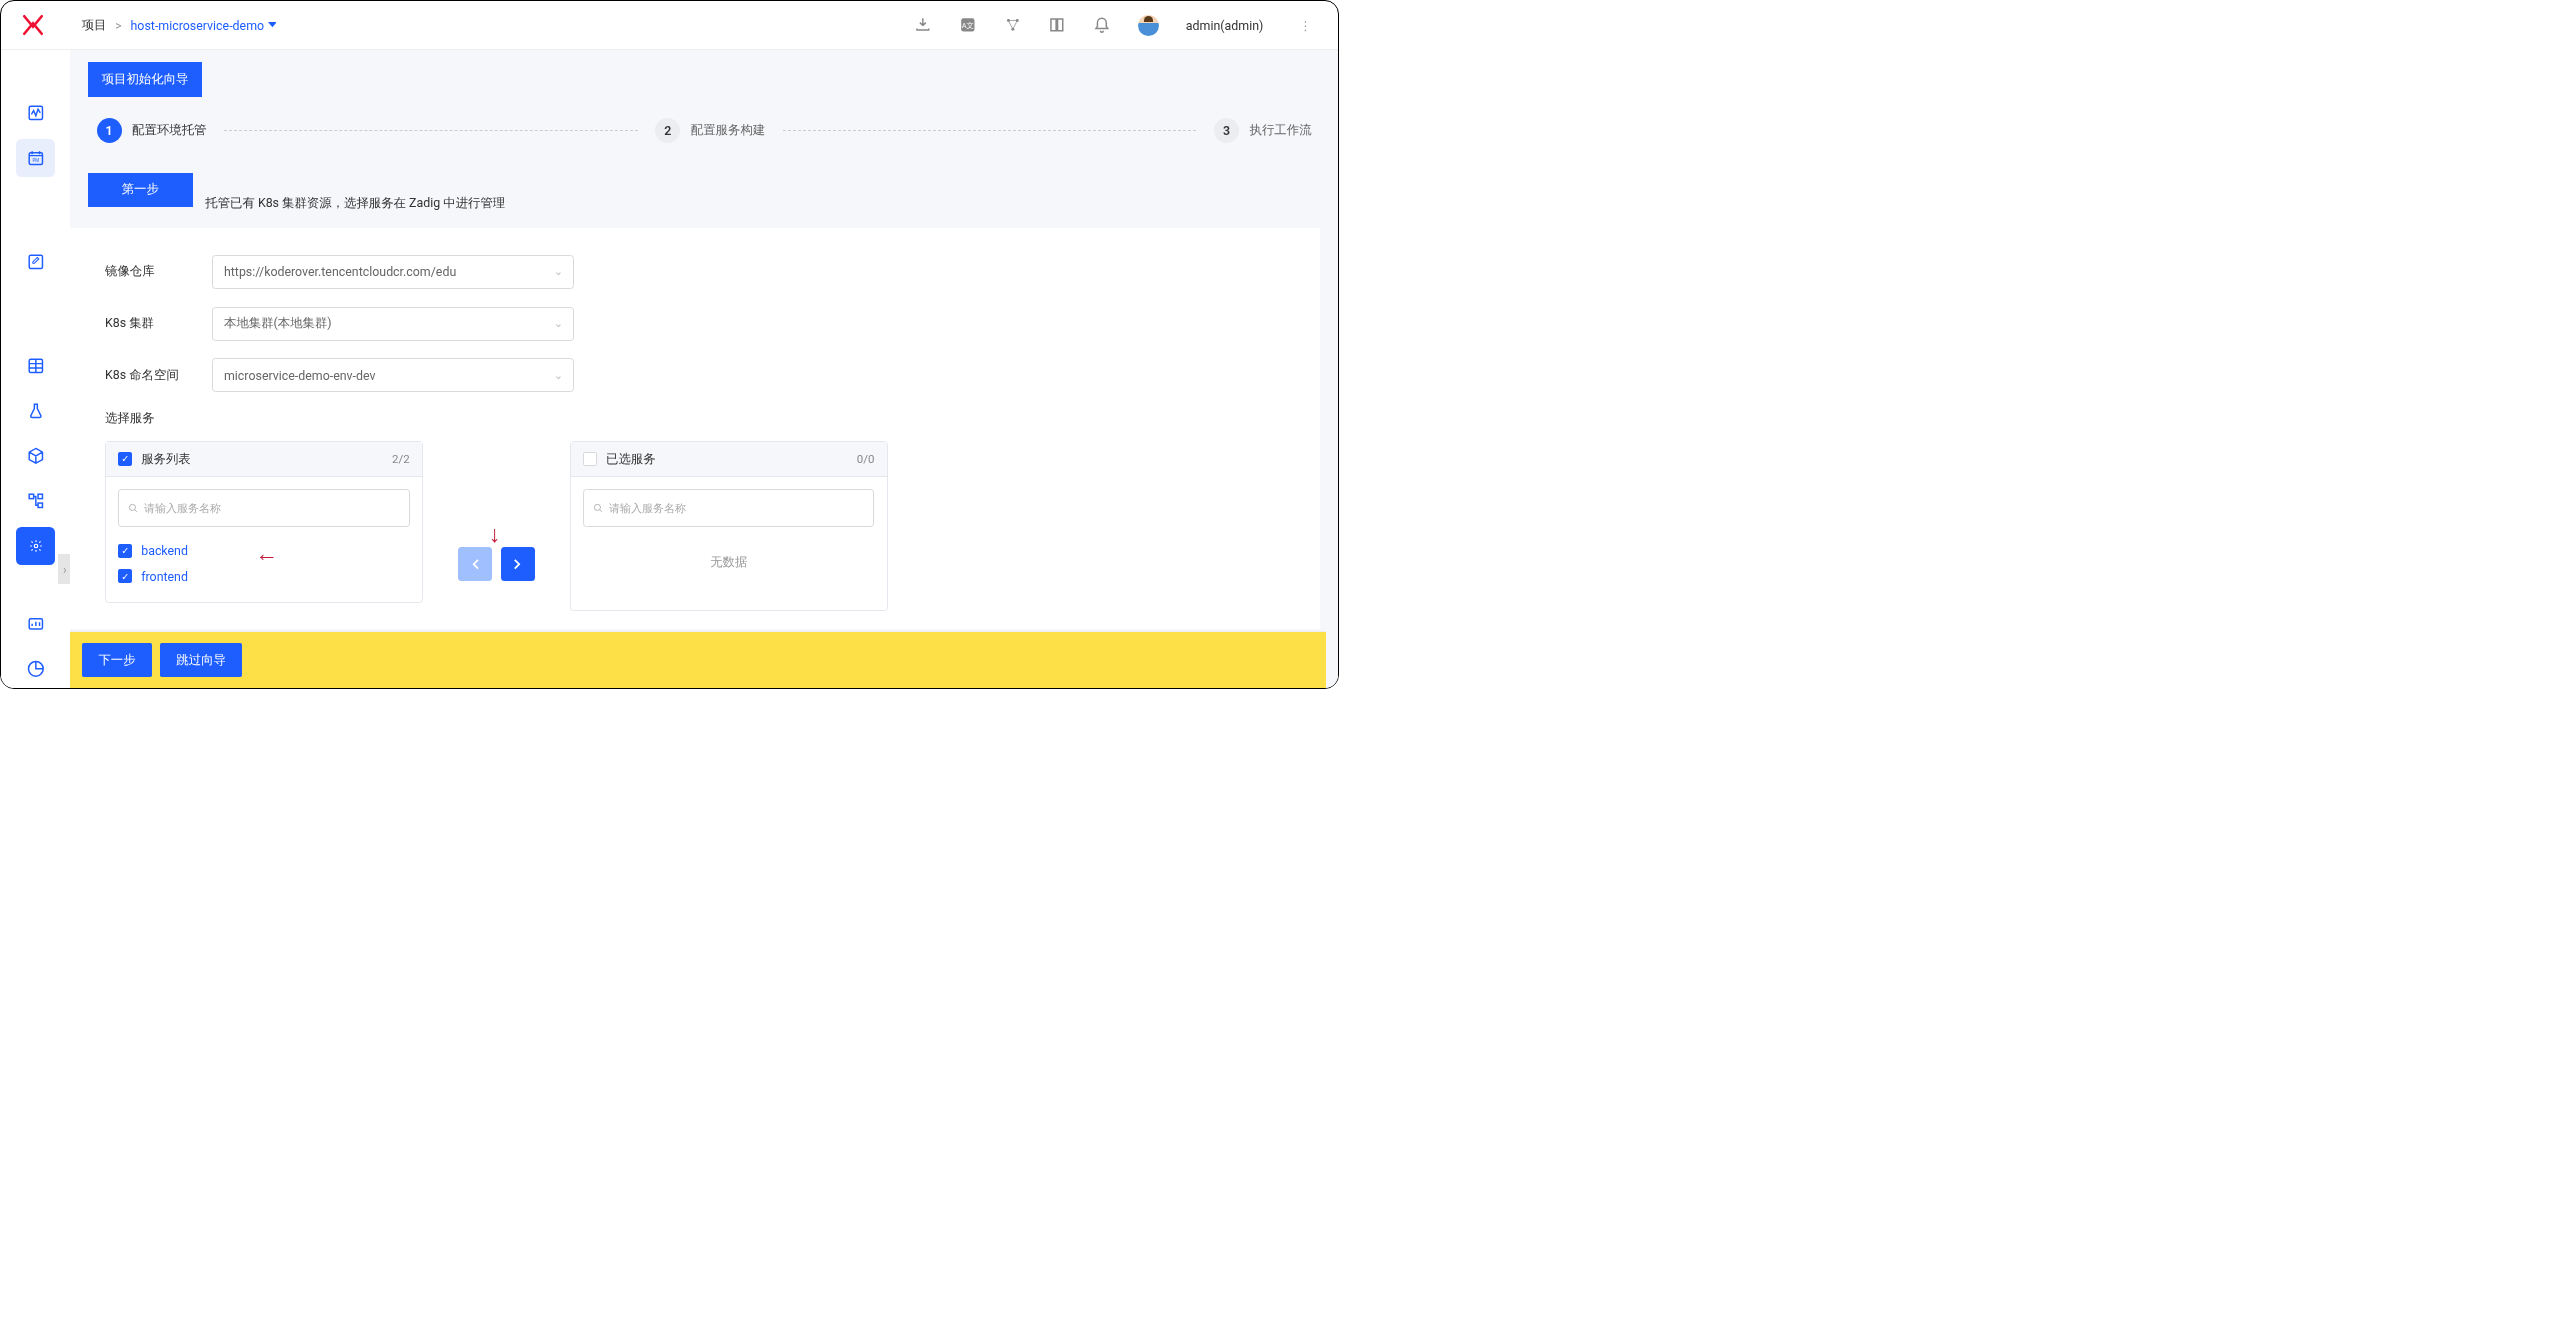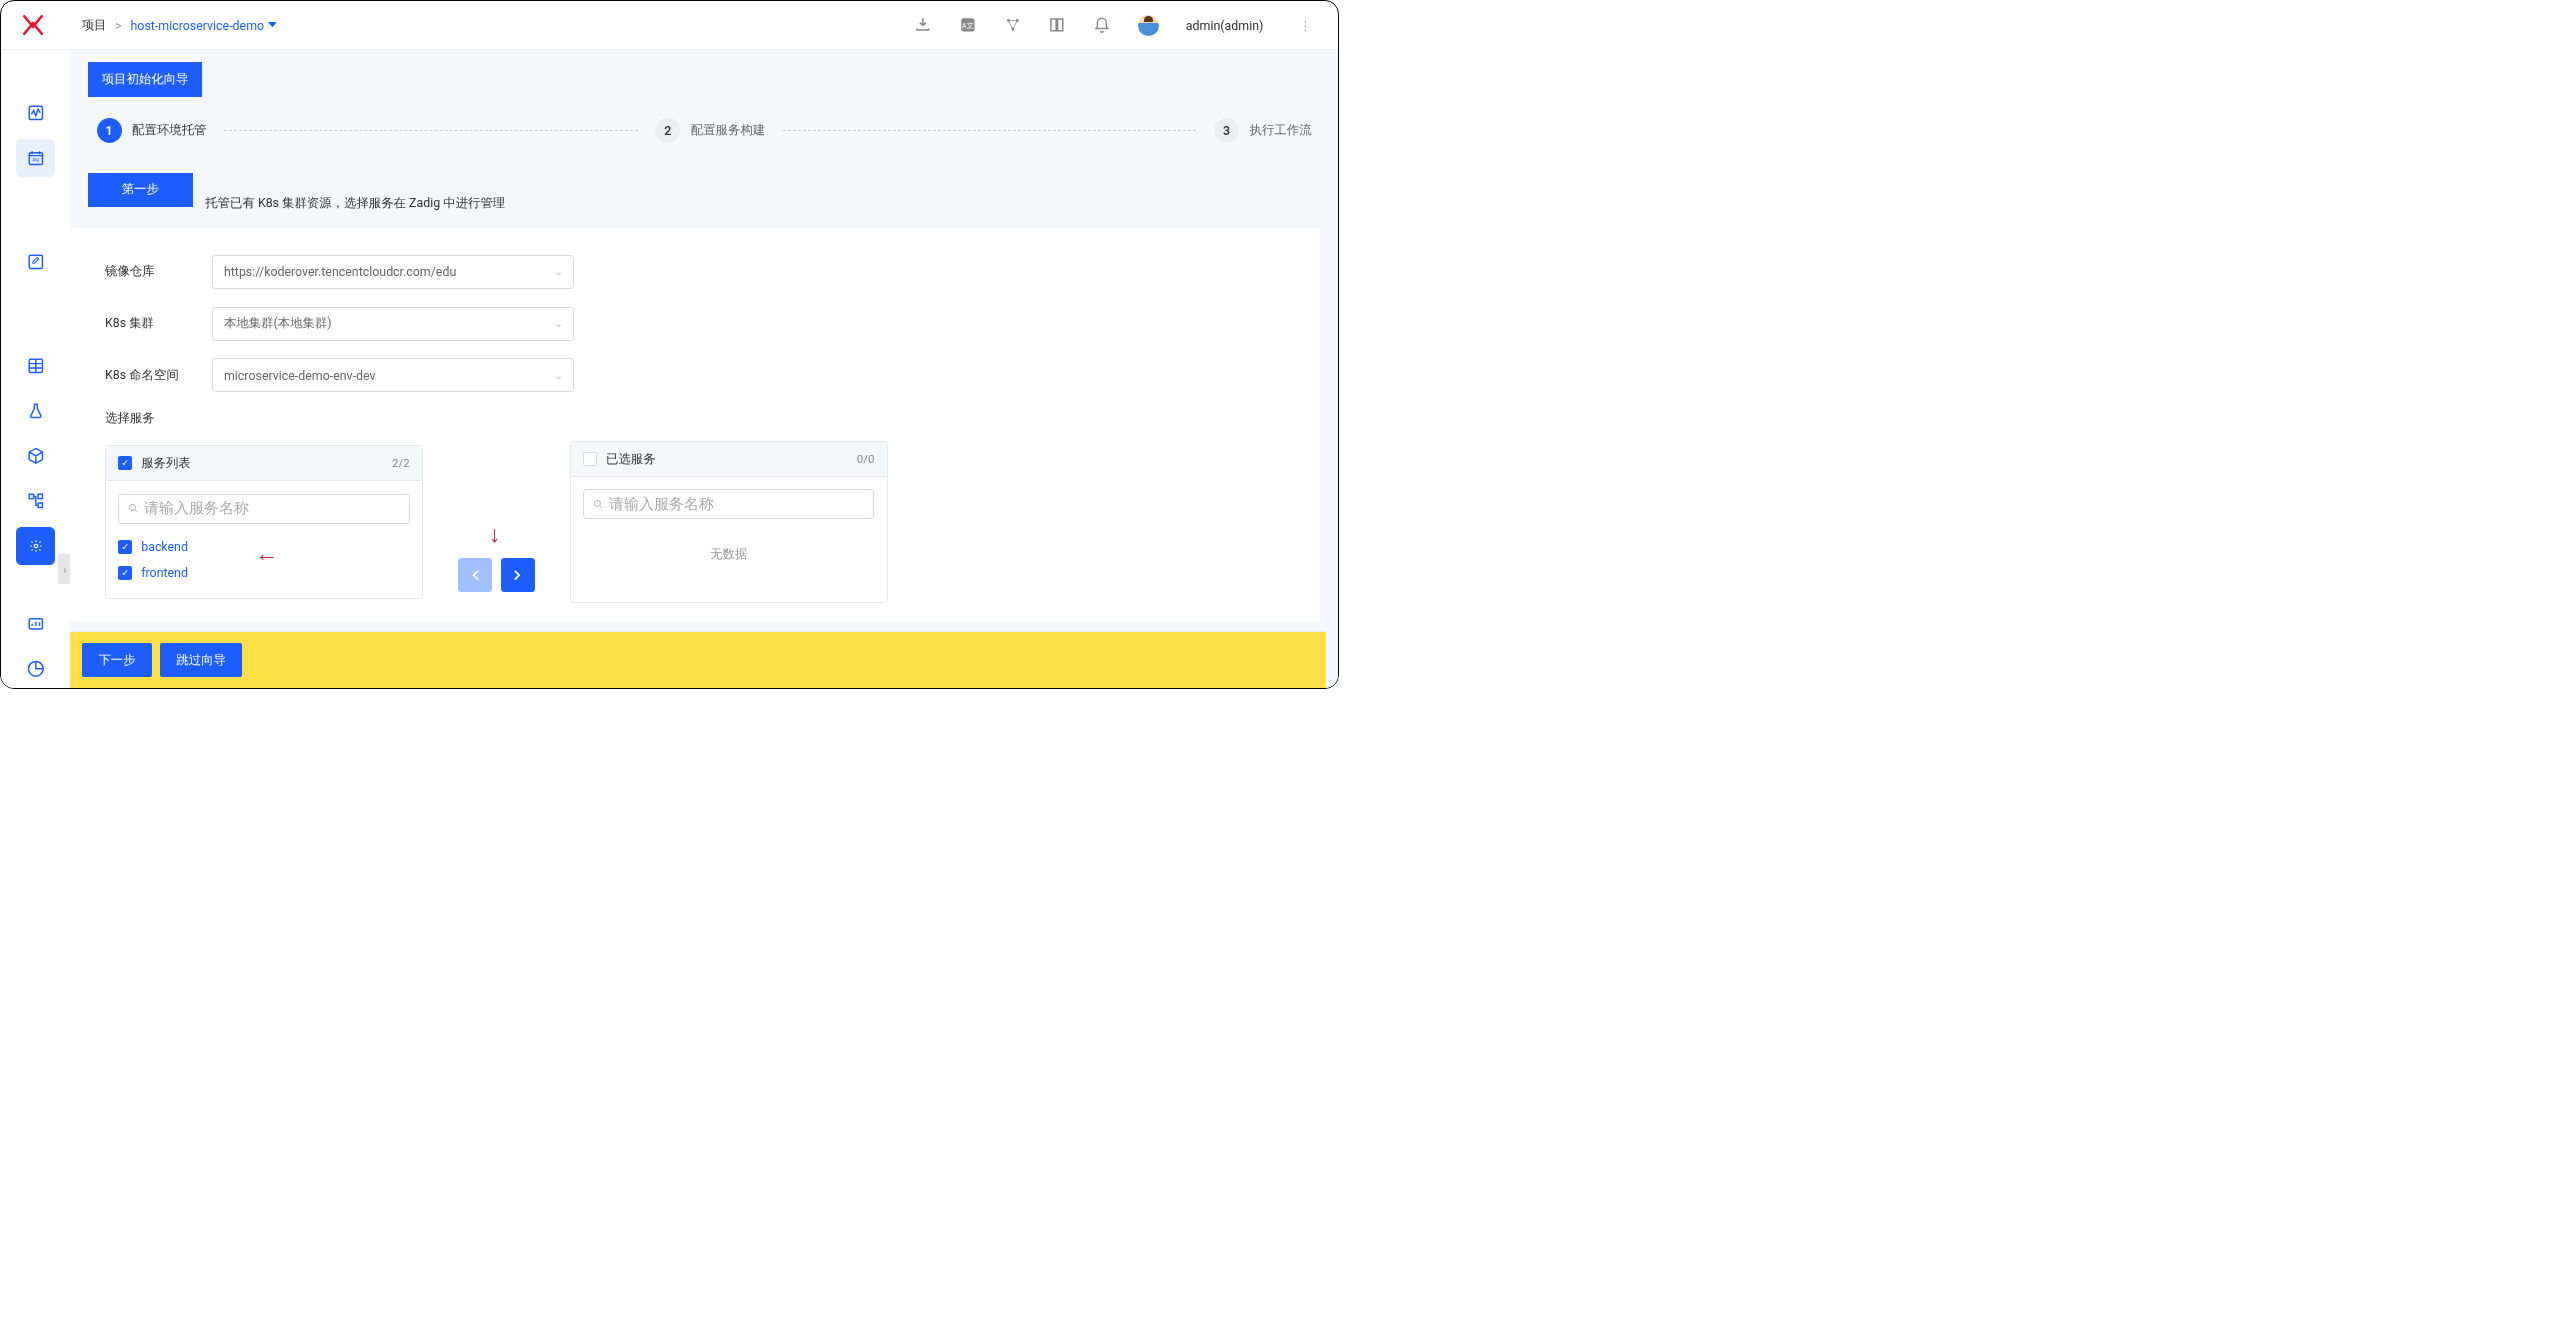--- a/index.html
+++ b/index.html
@@ -198,21 +198,21 @@
       justify-content: space-between;
     }
     .form-select { cursor: pointer; color: #666; }
     .select-caret { color: #bbb; font-size: 10.6px; }
     
     .section-title { color: #333; margin: 8.8px 0 14px 0; }
     
     .transfer {
       display: flex;
       gap: 35px;
-      align-items: center;
+      align-items: flex-start;
       position: relative;
     }
     .transfer-panel {
       width: 318px;
       border: 0.9px solid #e4e7ed;
       border-radius: 3.5px;
       background: #fff;
     }
     .transfer-header {
       height: 35px;
@@ -221,29 +221,29 @@
       display: flex;
       align-items: center;
       padding: 0 12.4px;
       justify-content: space-between;
     }
     .transfer-header-left { display: flex; align-items: center; gap: 8.8px; }
     .transfer-count { color: #888; font-size: 11.5px; }
     .transfer-body { padding: 12.4px; }
     .transfer-search {
       width: 100%;
-      height: 30px;
+      height: 38px;
       border: 0.9px solid #d9d9d9;
       border-radius: 3.5px;
       padding: 0 8.8px;
       display: flex;
       align-items: center;
       gap: 5.3px;
       color: #aaa;
-      font-size: 15px;
+      font-size: 11px;
     }
     .transfer-list { margin-top: 10.6px; }
     .transfer-item {
       display: flex;
       align-items: center;
       gap: 8.8px;
       padding: 5.3px 0;
       cursor: pointer;
     }
     .transfer-item span.name { color: #1e5eff; }

